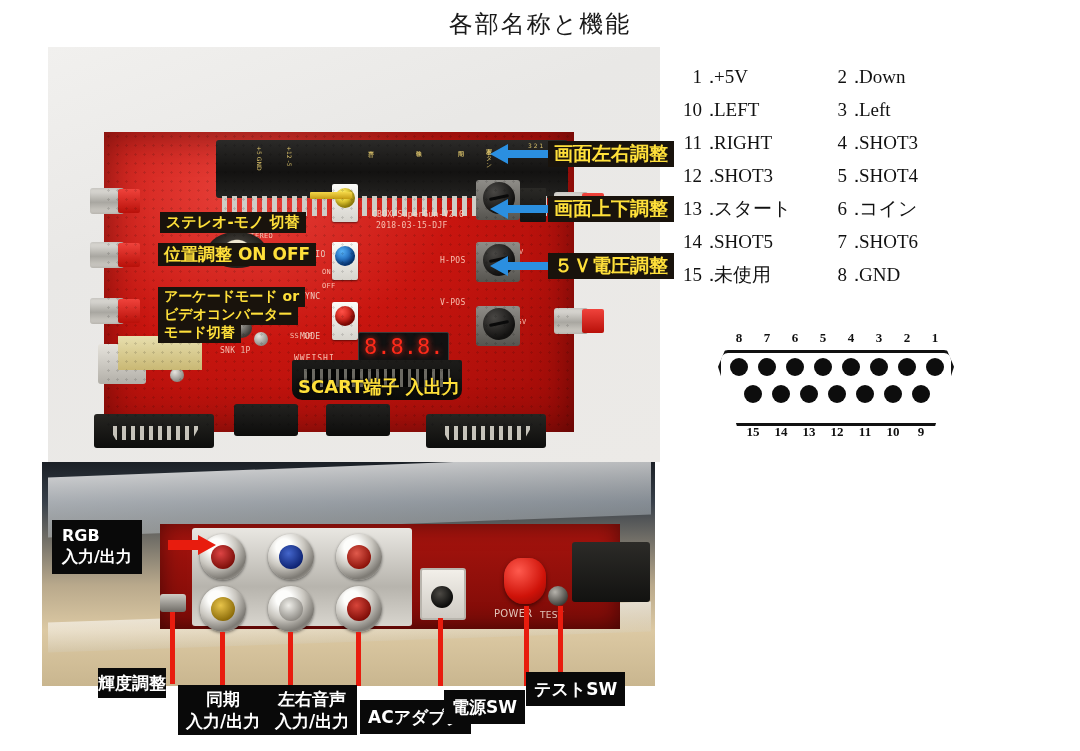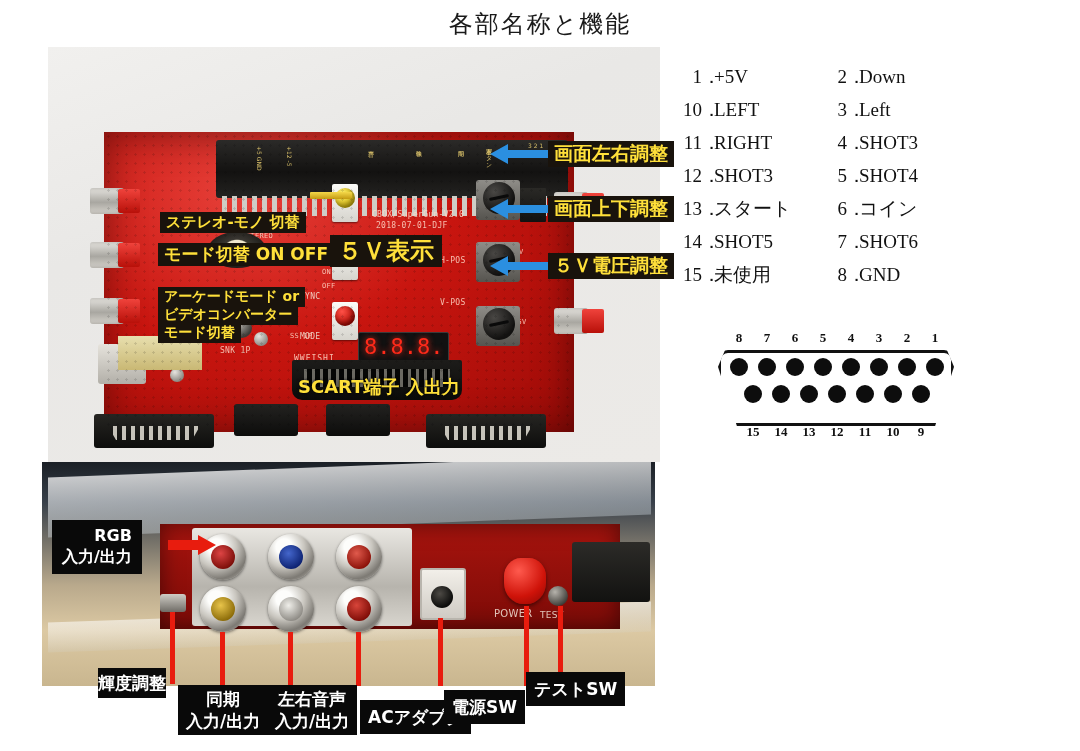--- a/index.html
+++ b/index.html
@@ -367,21 +367,20 @@
   }
   .cap-black{
     position:absolute;
     background:#090909;
     color:#ffffff;
     font-family:"DejaVu Sans","Liberation Sans",sans-serif;
     font-weight:bold;
     padding:2px 7px;
     white-space:nowrap;
     line-height:1.3;
-    text-align:right;
   }
 </style>
 </head>
 <body>
 
 <div id="doc-title">各部名称と機能</div>
 
 <div id="pcb-photo">
 
   <div class="board">
@@ -391,21 +390,21 @@
       <div class="idc-lbl" style="left:70px;top:6px;">+12 -5</div>
       <div class="idc-lbl" style="left:150px;top:6px;">音声</div>
       <div class="idc-lbl" style="left:198px;top:6px;">映像</div>
       <div class="idc-lbl" style="left:240px;top:6px;">同期</div>
       <div class="idc-lbl" style="left:268px;top:4px;">上下左右ボタン</div>
       <div class="idc-lbl" style="left:312px;top:2px;writing-mode:horizontal-tb;font-size:6px;">3 2 1</div>
     </div>
     <div class="idc-pins"></div>
 
     <div class="silk" style="left:268px;top:78px;font-size:8px;">CBOX/SuperGun-V2.0</div>
-    <div class="silk" style="left:272px;top:89px;font-size:8px;">2018-07-01-DJF</div>
+    <div class="silk" style="left:272px;top:89px;font-size:8px;">2018-03-15-DJF</div>
     <div class="silk" style="left:336px;top:124px;font-size:8px;">H-POS</div>
     <div class="silk" style="left:336px;top:166px;font-size:8px;">V-POS</div>
     <div class="silk" style="left:196px;top:118px;font-size:8px;color:#f3e6d8;">AUDIO</div>
     <div class="silk" style="left:196px;top:160px;font-size:8px;color:#f3e6d8;">SYNC</div>
     <div class="silk" style="left:196px;top:200px;font-size:8px;color:#f3e6d8;">MODE</div>
     <div class="silk" style="left:218px;top:136px;font-size:7px;">ON</div>
     <div class="silk" style="left:218px;top:150px;font-size:7px;">OFF</div>
     <div class="silk" style="left:142px;top:100px;font-size:7px;">STEREO</div>
     <div class="silk" style="left:142px;top:112px;font-size:7px;">MONO</div>
     <div class="silk" style="left:116px;top:214px;font-size:8px;">SNK 1P</div>
@@ -458,25 +457,24 @@
 
     <div class="scart"></div>
 
     <div class="db15" style="left:-10px;"></div>
     <div class="blackbox-bot" style="left:130px;"></div>
     <div class="blackbox-bot" style="left:222px;"></div>
     <div class="db15" style="left:322px;"></div>
   </div>
 
   <div class="cap-yellow" style="left:112px;top:146px;font-size:15px;margin-top:19px;">ステレオ-モノ 切替</div>
-  <div class="cap-yellow" style="left:110px;top:196px;font-size:17px;">モード切替  ON OFF</div>
+  <div class="cap-yellow" style="left:110px;top:196px;font-size:17px;">位置調整  ON OFF</div>
   <div class="cap-yellow" style="left:110px;top:240px;font-size:14px;">アーケードモード or</div>
   <div class="cap-yellow" style="left:110px;top:258px;font-size:14px;">ビデオコンバーター</div>
   <div class="cap-yellow" style="left:110px;top:276px;font-size:14px;">モード切替</div>
-  <div class="cap-yellow" style="left:282px;top:188px;font-size:24px;padding:1px 8px;">５Ｖ表示</div>
   <div class="cap-yellow" style="left:244px;top:328px;font-size:18px;background:transparent;text-shadow:0 0 3px #000;">SCART端子 入出力</div>
 </div>
 
 <div class="cap-yellow" style="left:548px;top:141px;font-size:19px;text-align:right;">画面左右調整</div>
 <div class="cap-yellow" style="left:548px;top:196px;font-size:19px;">画面上下調整</div>
 <div class="cap-yellow" style="left:548px;top:253px;font-size:19px;">５Ｖ電圧調整</div>
 
 <span class="arrow-blue" style="left:490px;top:143px;width:58px;">
   <svg width="58" height="22" viewBox="0 0 58 22">
       <polygon points="0,11 18,1 18,7 58,7 58,15 18,15 18,21" fill="#2b8fe0"></polygon>

